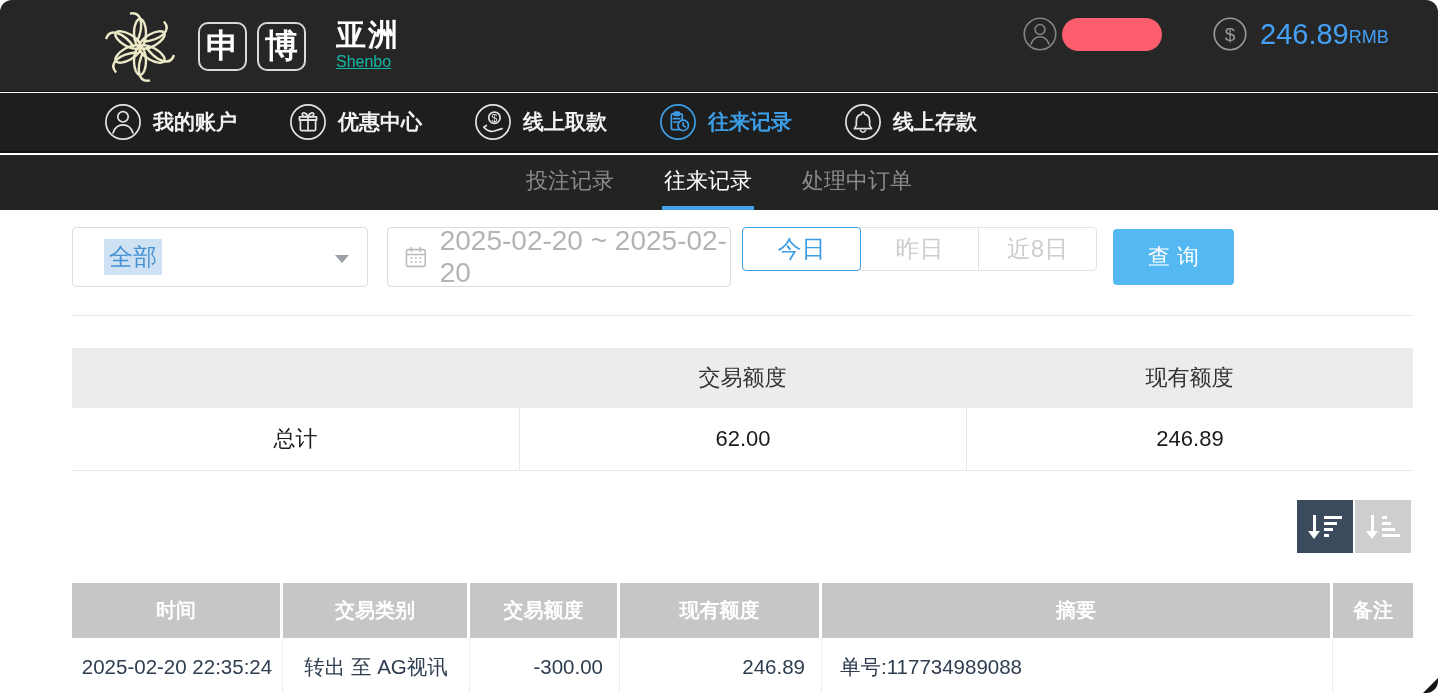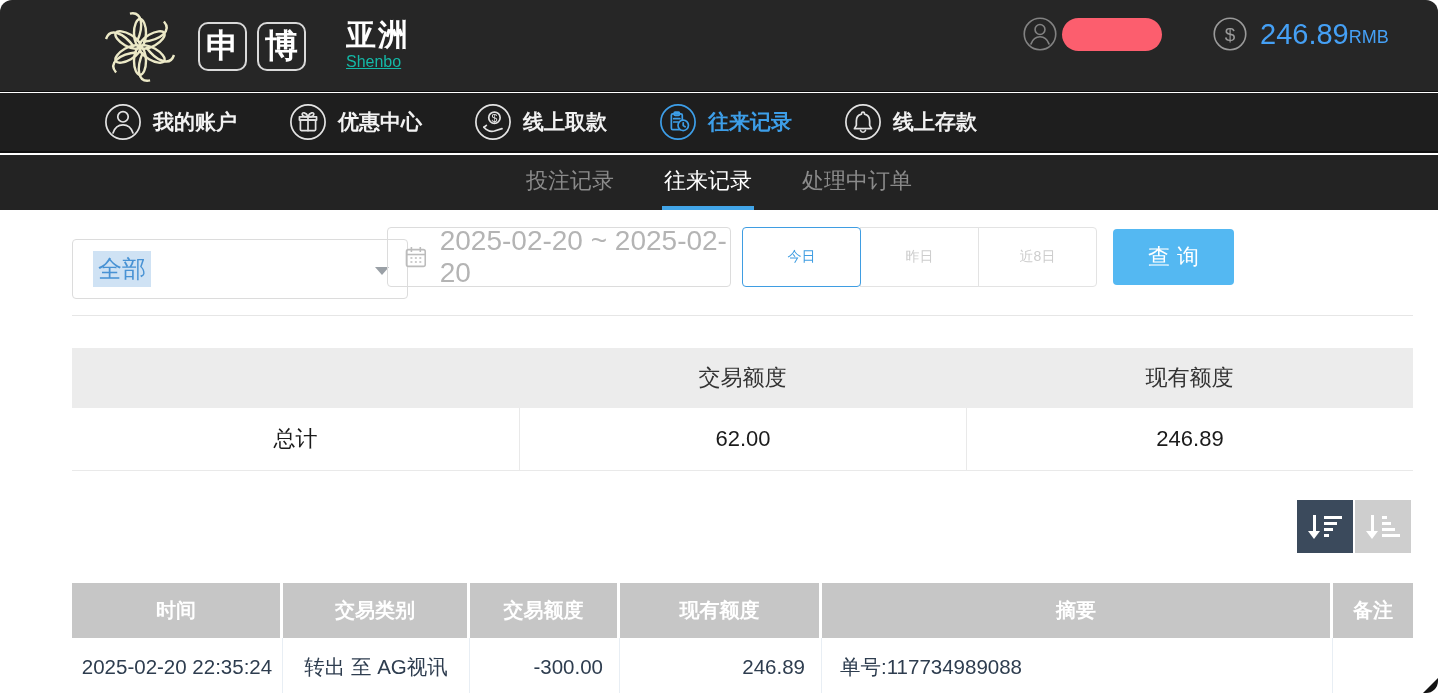--- a/index.html
+++ b/index.html
@@ -14,21 +14,21 @@
   .hdr { position:absolute; top:0; left:0; width:100%; height:92px; background:#262626; border-bottom:1px solid #0e0e0e; }
   .brand { position:absolute; left:96px; top:0; height:92px; display:flex; align-items:center; gap:14px; }
   .flower { width:88px; height:88px; }
   .boxchar {
     width:49px; height:49px; border:2px solid #d9d9d9; border-radius:10px;
     display:flex; align-items:center; justify-content:center;
     color:#fff; font-size:33px; font-weight:bold; font-family:"Liberation Serif","DejaVu Serif",serif;
     margin-right:10px;
   }
   .brand-cjk { display:flex; }
-  .brand-right { display:flex; flex-direction:column; justify-content:flex-start; margin-left:16px; }
+  .brand-right { display:flex; flex-direction:column; justify-content:flex-start; margin-left:6px; }
   .brand-region { color:#fff; font-size:30px; font-weight:bold; letter-spacing:2px; line-height:32px; }
   .brand-latin { color:#14b8a6; font-size:16px; line-height:22px;text-decoration:underline; }
 
   .hdr-user { position:absolute; left:1022px; top:16px; display:flex; align-items:center; }
   .pill { width:100px; height:33px; border-radius:17px; background:#fc5e6e; margin-left:4px; }
   .hdr-bal { position:absolute; left:1212px; top:16px; display:flex; align-items:center; }
   .bal-num { color:#45a0f5; font-size:29px; margin-left:12px; }
   .bal-cur { color:#45a0f5; font-size:18px; position:relative; top:3px; }
 
   
@@ -42,37 +42,37 @@
   .ic { fill:none; stroke-width:1.8; stroke-linecap:round; stroke-linejoin:round; }
 
   
   .subnav { position:absolute; top:155px; left:0; width:100%; height:55px; background:#232323;
             display:flex; justify-content:center; gap:46px; }
   .tab { font-size:22px; color:#8b8b8b; line-height:51px; padding:0 2px; border-bottom:4px solid transparent; cursor:pointer; }
   .tab.active { color:#ffffff; border-bottom-color:#42a5e8; }
 
   
   .select {
-    position:absolute; left:72px; top:227px; width:336px; height:60px;
-    border:1px solid #dcdcdc; border-radius:4px; display:flex; align-items:center; padding-left:20px;margin-top:12px;
+    position:absolute; left:72px; top:227px; width:296px; height:60px;
+    border:1px solid #dcdcdc; border-radius:4px; display:flex; align-items:center; padding-left:31px;
   }
   .select .val { font-size:24px; color:#4892d4; background:#cfe2f4; padding:2px 5px; }
   .select .arrow { position:absolute; right:18px; top:27px; width:0; height:0;
     border-left:7px solid transparent; border-right:7px solid transparent; border-top:8px solid #9aa0a6; }
 
   .daterange {
     position:absolute; left:387px; top:227px; width:344px; height:60px;
     border:1px solid #dcdcdc; border-radius:4px; display:flex; align-items:center; padding-left:16px; gap:12px;
   }
   .daterange .txt { font-size:28px; color:#b4b4b4; }
 
   .quick { position:absolute; left:742px; top:227px; display:flex; }
   .qbtn {
-    width:119px; height:60px; background:#fff; border:1px solid #e3e3e3;
-    font-size:14px; color:#cdcdcd; display:flex; align-items:center; justify-content:center;
+    width:119px; height:44px; background:#fff; border:1px solid #e3e3e3;
+    font-size:24px; color:#cdcdcd; display:flex; align-items:center; justify-content:center;
     margin-left:-1px; cursor:pointer;
   }
   .qbtn:first-child { margin-left:0; border-radius:4px 0 0 4px; }
   .qbtn:last-child { border-radius:0 4px 4px 0; }
   .qbtn.active { border:1px solid #3f9de2; color:#3f9de2; z-index:2; border-radius:4px; }
 
   .query-btn {
     position:absolute; left:1113px; top:229px; width:121px; height:56px;
     background:#54b8f2; border:none; border-radius:4px; color:#fff; font-size:22px;
     letter-spacing:7px; text-indent:7px; display:flex; align-items:center; justify-content:center; cursor:pointer;

